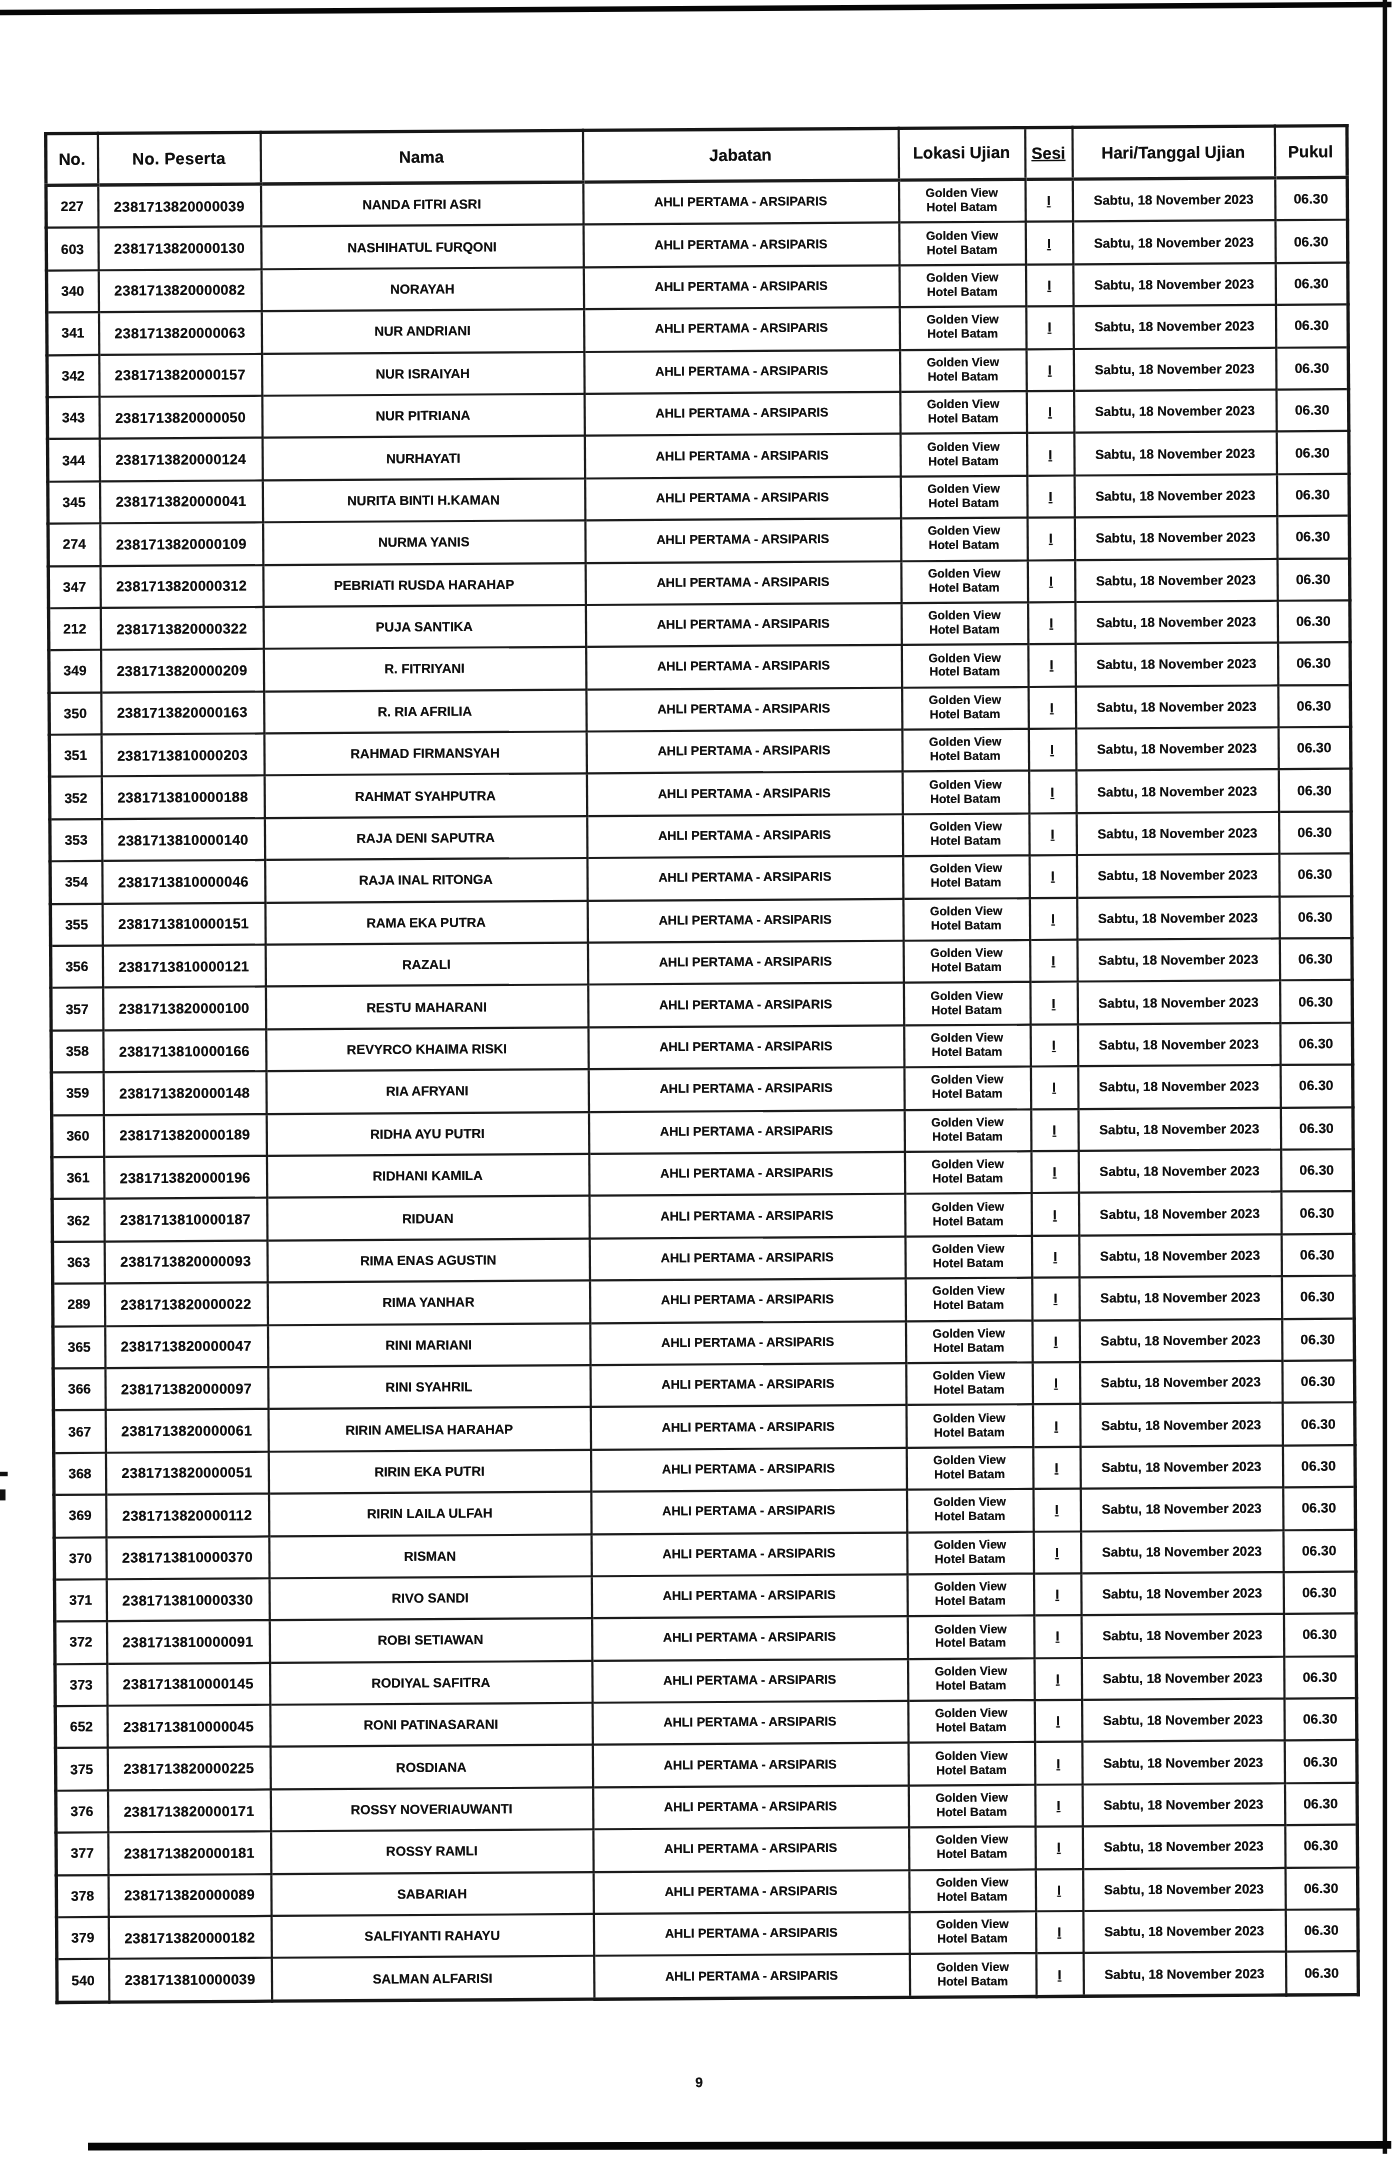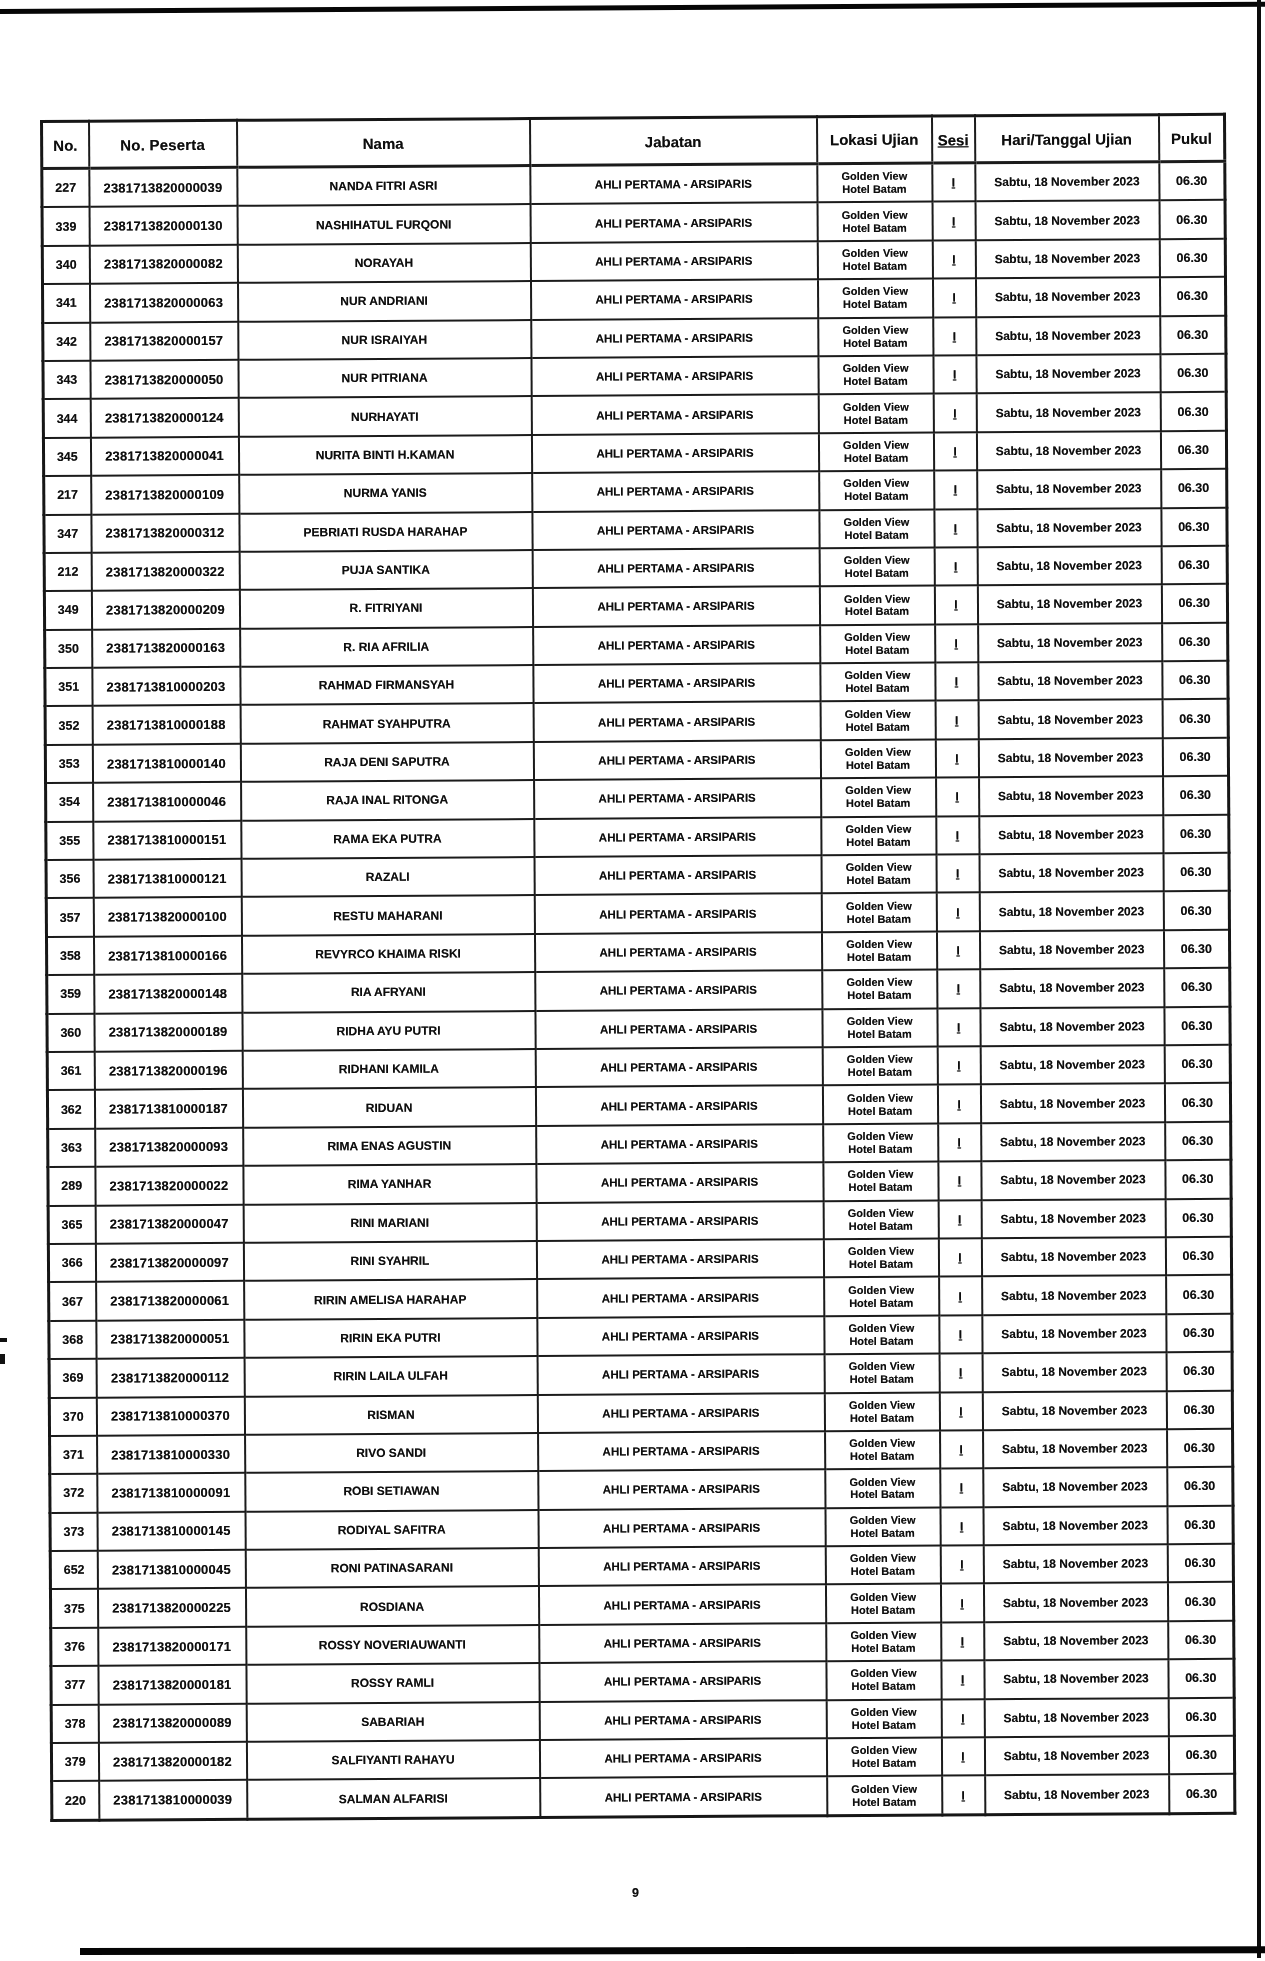--- a/index.html
+++ b/index.html
@@ -101,21 +101,21 @@
             <td class="col-jabatan">AHLI PERTAMA - ARSIPARIS</td>
             <td class="col-lokasi">
               <div>Golden View</div>
               <div>Hotel Batam</div>
             </td>
             <td class="col-sesi">I</td>
             <td class="col-hari">Sabtu, 18 November 2023</td>
             <td class="col-pukul">06.30</td>
           </tr>
           <tr>
-            <td class="col-no">339</td>
+            <td class="col-no">603</td>
             <td class="col-no_peserta">2381713820000130</td>
             <td class="col-nama">NASHIHATUL FURQONI</td>
             <td class="col-jabatan">AHLI PERTAMA - ARSIPARIS</td>
             <td class="col-lokasi">
               <div>Golden View</div>
               <div>Hotel Batam</div>
             </td>
             <td class="col-sesi">I</td>
             <td class="col-hari">Sabtu, 18 November 2023</td>
             <td class="col-pukul">06.30</td>
@@ -192,21 +192,21 @@
             <td class="col-jabatan">AHLI PERTAMA - ARSIPARIS</td>
             <td class="col-lokasi">
               <div>Golden View</div>
               <div>Hotel Batam</div>
             </td>
             <td class="col-sesi">I</td>
             <td class="col-hari">Sabtu, 18 November 2023</td>
             <td class="col-pukul">06.30</td>
           </tr>
           <tr>
-            <td class="col-no">217</td>
+            <td class="col-no">274</td>
             <td class="col-no_peserta">2381713820000109</td>
             <td class="col-nama">NURMA YANIS</td>
             <td class="col-jabatan">AHLI PERTAMA - ARSIPARIS</td>
             <td class="col-lokasi">
               <div>Golden View</div>
               <div>Hotel Batam</div>
             </td>
             <td class="col-sesi">I</td>
             <td class="col-hari">Sabtu, 18 November 2023</td>
             <td class="col-pukul">06.30</td>
@@ -634,21 +634,21 @@
             <td class="col-jabatan">AHLI PERTAMA - ARSIPARIS</td>
             <td class="col-lokasi">
               <div>Golden View</div>
               <div>Hotel Batam</div>
             </td>
             <td class="col-sesi">I</td>
             <td class="col-hari">Sabtu, 18 November 2023</td>
             <td class="col-pukul">06.30</td>
           </tr>
           <tr>
-            <td class="col-no">220</td>
+            <td class="col-no">540</td>
             <td class="col-no_peserta">2381713810000039</td>
             <td class="col-nama">SALMAN ALFARISI</td>
             <td class="col-jabatan">AHLI PERTAMA - ARSIPARIS</td>
             <td class="col-lokasi">
               <div>Golden View</div>
               <div>Hotel Batam</div>
             </td>
             <td class="col-sesi">I</td>
             <td class="col-hari">Sabtu, 18 November 2023</td>
             <td class="col-pukul">06.30</td>

